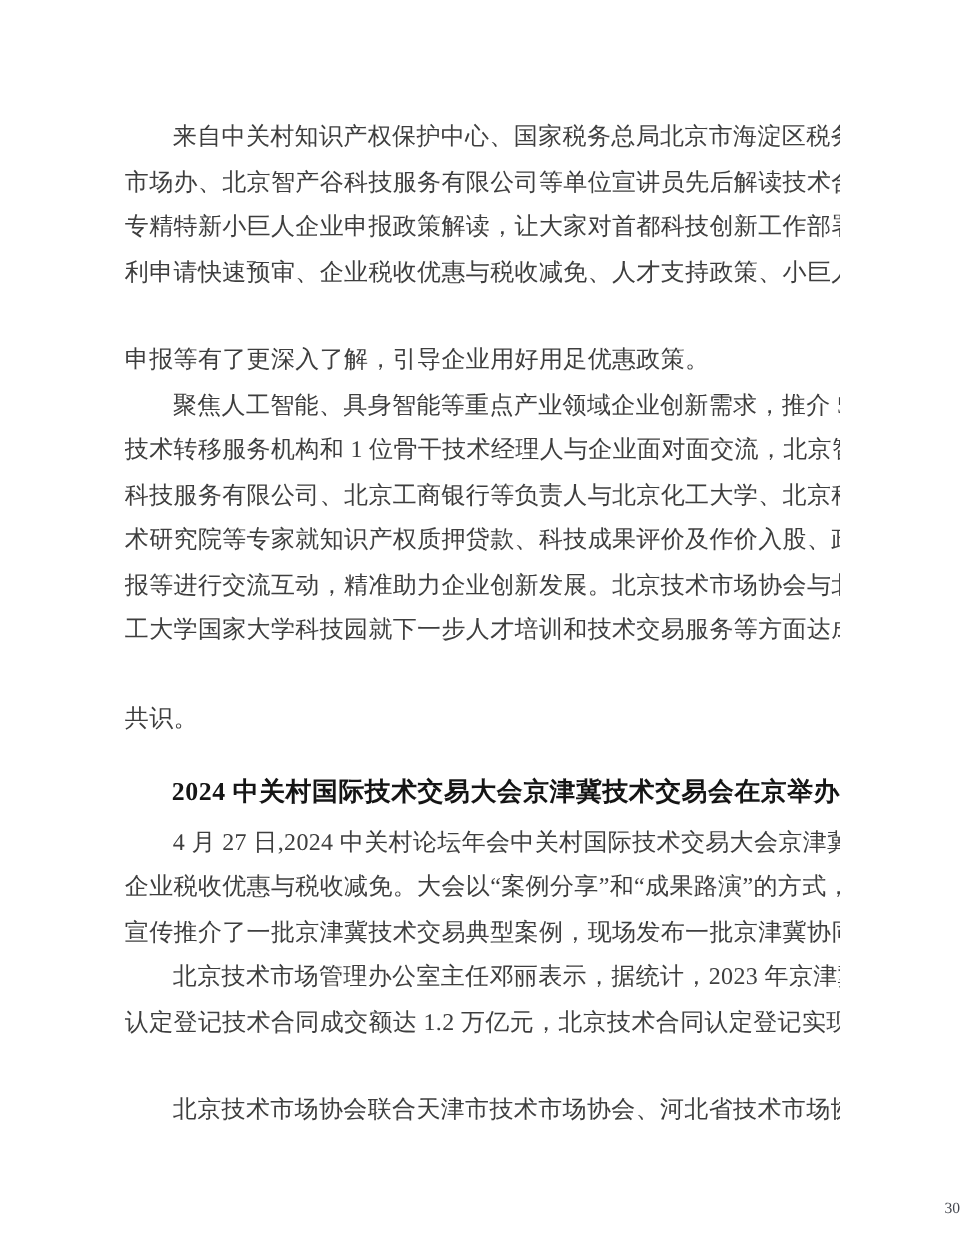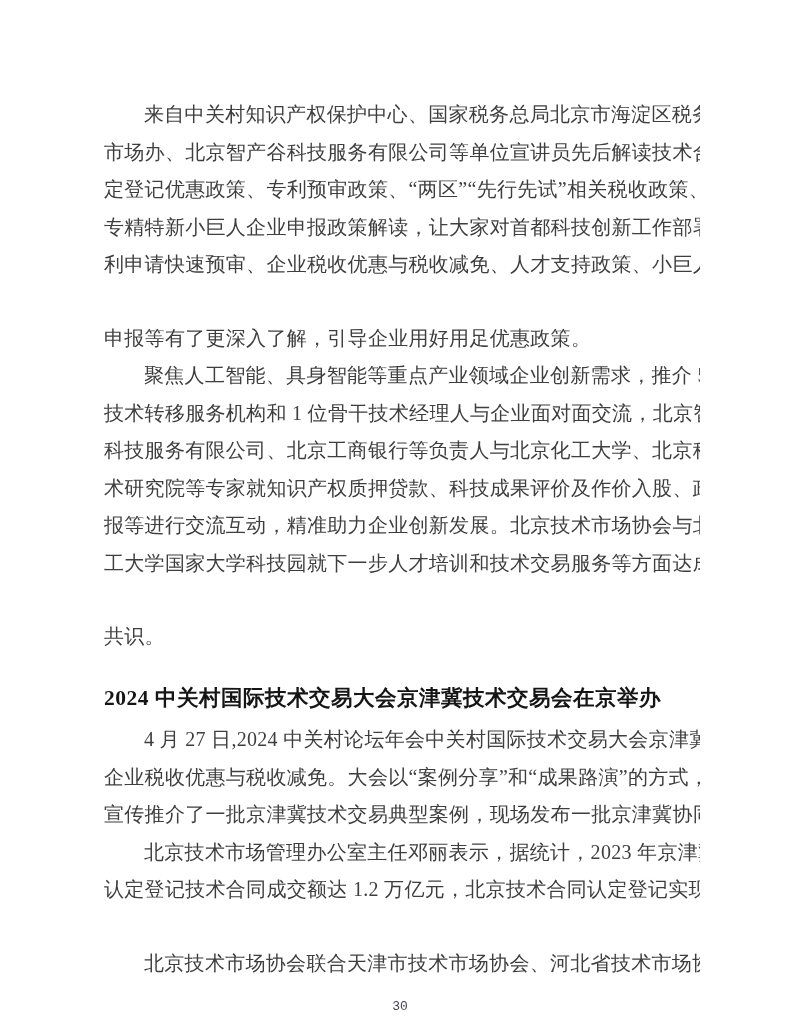--- a/index.html
+++ b/index.html
@@ -40,45 +40,44 @@
   .text-line.indent {
     text-indent: 40px;
   }
   .section-heading {
     height: 37.5px;
     line-height: 37.5px;
     margin: 24px 0 4px 0;
     font-size: 21.5px;
     font-weight: bold;
     color: #151515;
-    text-align: left;
+    text-align: right;
     letter-spacing: 0.5px;
     white-space: nowrap;
     overflow: hidden;
   }
   .page-number {
     position: absolute;
     left: 0;
     right: 0;
     top: 999px;
-    text-align: center;
+    text-align: right;
     font-size: 13px;
     color: #44474f;
-    font-family: Liberation Mono, monospace;
+    font-family: Liberation Serif, serif;
   }
 </style>
 </head>
 <body>
 
 <div class="page">
   <div class="page-content" id="doc-body">
       <div>
         <div class="text-line indent">来自中关村知识产权保护中心、国家税务总局北京市海淀区税务局、</div>
         <div class="text-line">市场办、北京智产谷科技服务有限公司等单位宣讲员先后解读技术合同认</div>
-        <div class="text-line">定登记优惠政策、专利预审政策、“两区”“先行先试”相关税收政策、</div>
         <div class="text-line">专精特新小巨人企业申报政策解读，让大家对首都科技创新工作部署、专</div>
         <div class="text-line">利申请快速预审、企业税收优惠与税收减免、人才支持政策、小巨人企业</div>
         <div class="text-line last-line">申报等有了更深入了解，引导企业用好用足优惠政策。</div>
       </div>
       <div>
         <div class="text-line indent">聚焦人工智能、具身智能等重点产业领域企业创新需求，推介 5 家品牌</div>
         <div class="text-line">技术转移服务机构和 1 位骨干技术经理人与企业面对面交流，北京智产谷</div>
         <div class="text-line">科技服务有限公司、北京工商银行等负责人与北京化工大学、北京科学技</div>
         <div class="text-line">术研究院等专家就知识产权质押贷款、科技成果评价及作价入股、政策申</div>
         <div class="text-line">报等进行交流互动，精准助力企业创新发展。北京技术市场协会与北京化</div>

